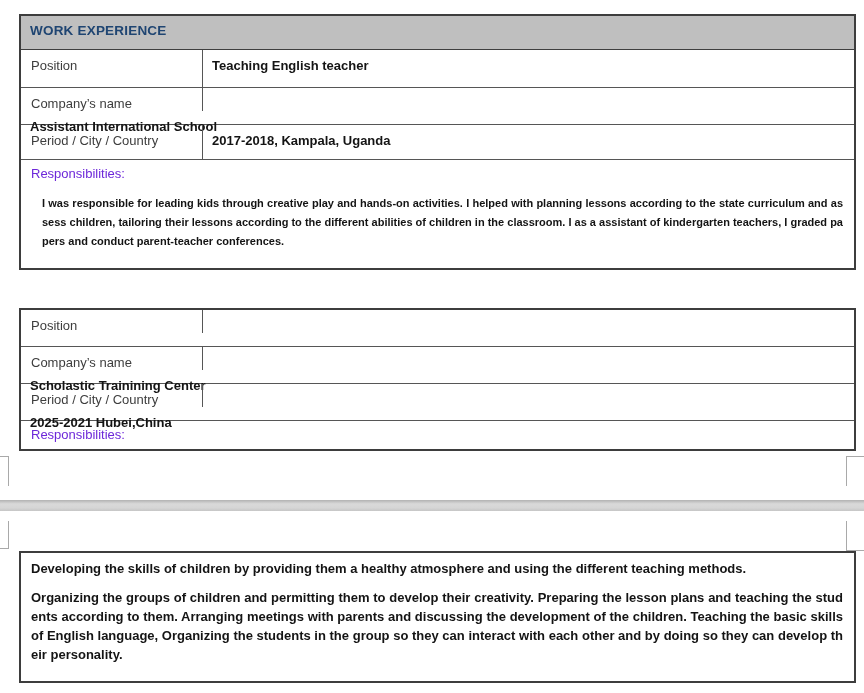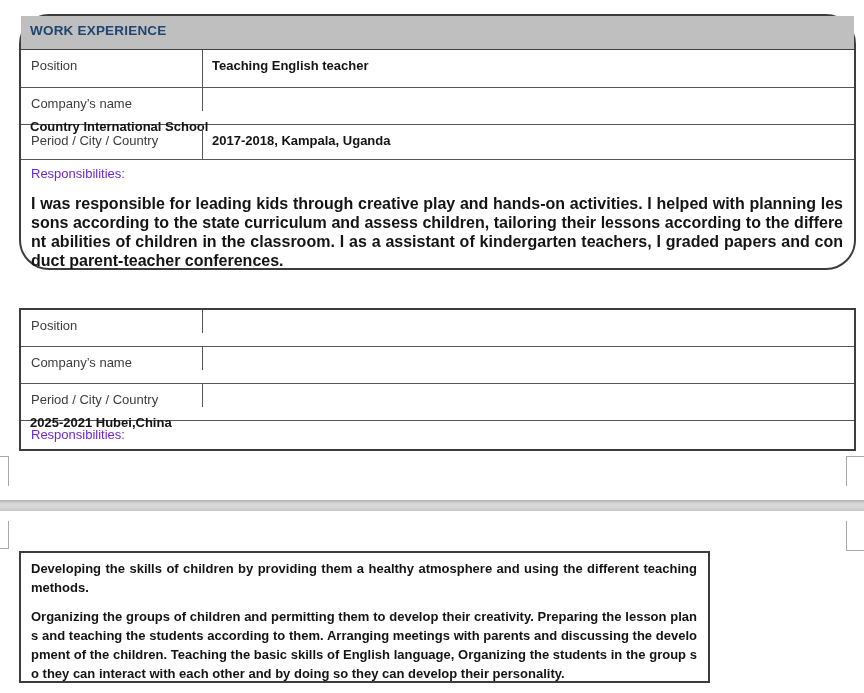--- a/index.html
+++ b/index.html
@@ -12,21 +12,21 @@
   }
 
   
   .doc-table {
     position: absolute;
     left: 19px;
     width: 837px;
     border: 2px solid #3d3d3d;
     background: #fff;
   }
-  .t1 { top: 14px;  height: 256px; border-radius: 30px; }
+  .t1 { top: 14px;  height: 256px; }
   .t2 { top: 308px; height: 143px; }
 
   .section-header {
     height: 34px;
     background: #bfbfbf;
     border-bottom: 1px solid #3f3f3f;
     padding: 7px 0 0 9px;
     font-size: 13.5px;
     font-weight: bold;
     color: #1f4572;
@@ -49,46 +49,47 @@
     padding: 8px 0 0 9px;
     font-size: 13px;
     font-weight: bold;
     color: #141414;
   }
 
   .resp-cell { padding: 6px 11px 0 10px; }
   .resp-label { font-size: 13px; color: #6d28d9; }
   .resp-text {
     margin-top: 13px;
-    font-size: 16px;
+    font-size: 11px;
     font-weight: bold;
     color: #141414;
     line-height: 19px;
     text-align: justify;
     word-break: break-all;
+    margin-left: 11px;
   }
 
   
   .page-gap {
     position: absolute;
     left: 0; top: 500px;
     width: 864px; height: 11px;
     background: linear-gradient(to bottom, #b2b2b2 0%, #d9d9d9 35%, #d6d6d6 70%, #c6c6c6 100%);
   }
   .boundary-mark { position: absolute; border: 0 solid #a9a9a9; }
   .m-bl-left  { left: 0;     top: 456px; width: 9px;  height: 30px; border-top-width: 1px;    border-right-width: 1px; }
   .m-bl-right { left: 846px; top: 456px; width: 18px; height: 30px; border-top-width: 1px;    border-left-width: 1px;  }
   .m-tl-left  { left: 0;     top: 521px; width: 9px;  height: 28px; border-bottom-width: 1px; border-right-width: 1px; }
   .m-tl-right { left: 846px; top: 521px; width: 18px; height: 30px; border-bottom-width: 1px; border-left-width: 1px;  }
 
   
   .bottom-box {
     position: absolute;
     left: 19px; top: 551px;
-    width: 691px; height: 132px;
+    width: 837px; height: 132px;
     border: 2px solid #3d3d3d;
     padding: 6px 11px 0 10px;
     background: #fff;
   }
   .para {
     font-size: 13px;
     font-weight: bold;
     color: #141414;
     line-height: 19px;
     text-align: justify;
@@ -111,21 +112,21 @@
     <div class="field-value">
       <span>Teaching English teacher</span>
     </div>
   </div>
 
   <div class="field-row h37">
     <div class="field-label">
       <span>Company’s name</span>
     </div>
     <div class="field-value">
-      <span>Country International School</span>
+      <span>Assistant International School</span>
     </div>
   </div>
 
   <div class="field-row h35">
     <div class="field-label">
       <span>Period / City / Country</span>
     </div>
     <div class="field-value">
       <span>2017-2018, Kampala, Uganda</span>
     </div>
@@ -140,20 +141,23 @@
 <div class="doc-table t2">
   <div class="field-row h37">
     <div class="field-label">
       <span>Position</span>
     </div>
   </div>
 
   <div class="field-row h37">
     <div class="field-label">
       <span>Company’s name</span>
+    </div>
+    <div class="field-value">
+      <span>Scholastic Trainining Center</span>
     </div>
   </div>
 
   <div class="field-row h37">
     <div class="field-label">
       <span>Period / City / Country</span>
     </div>
     <div class="field-value">
       <span>2025-2021 Hubei,China</span>
     </div>

